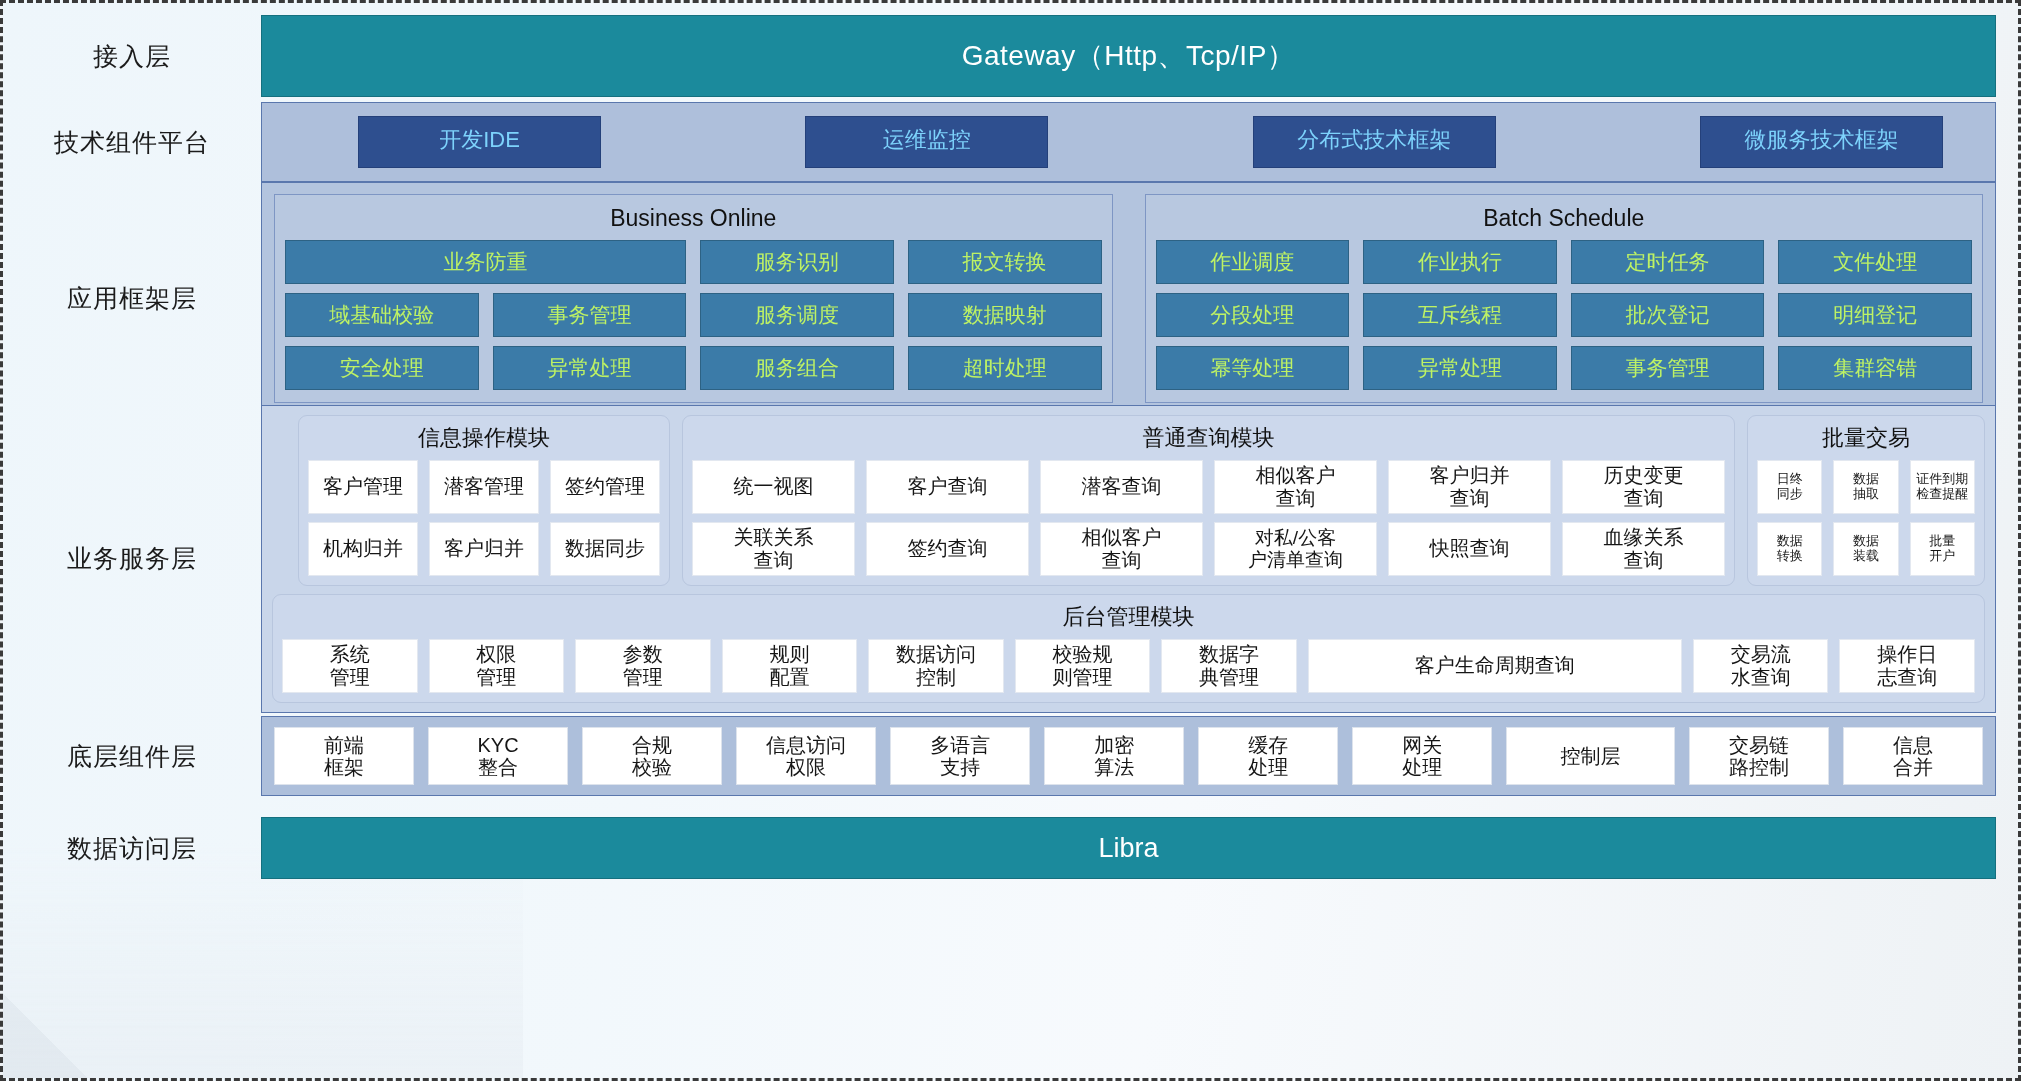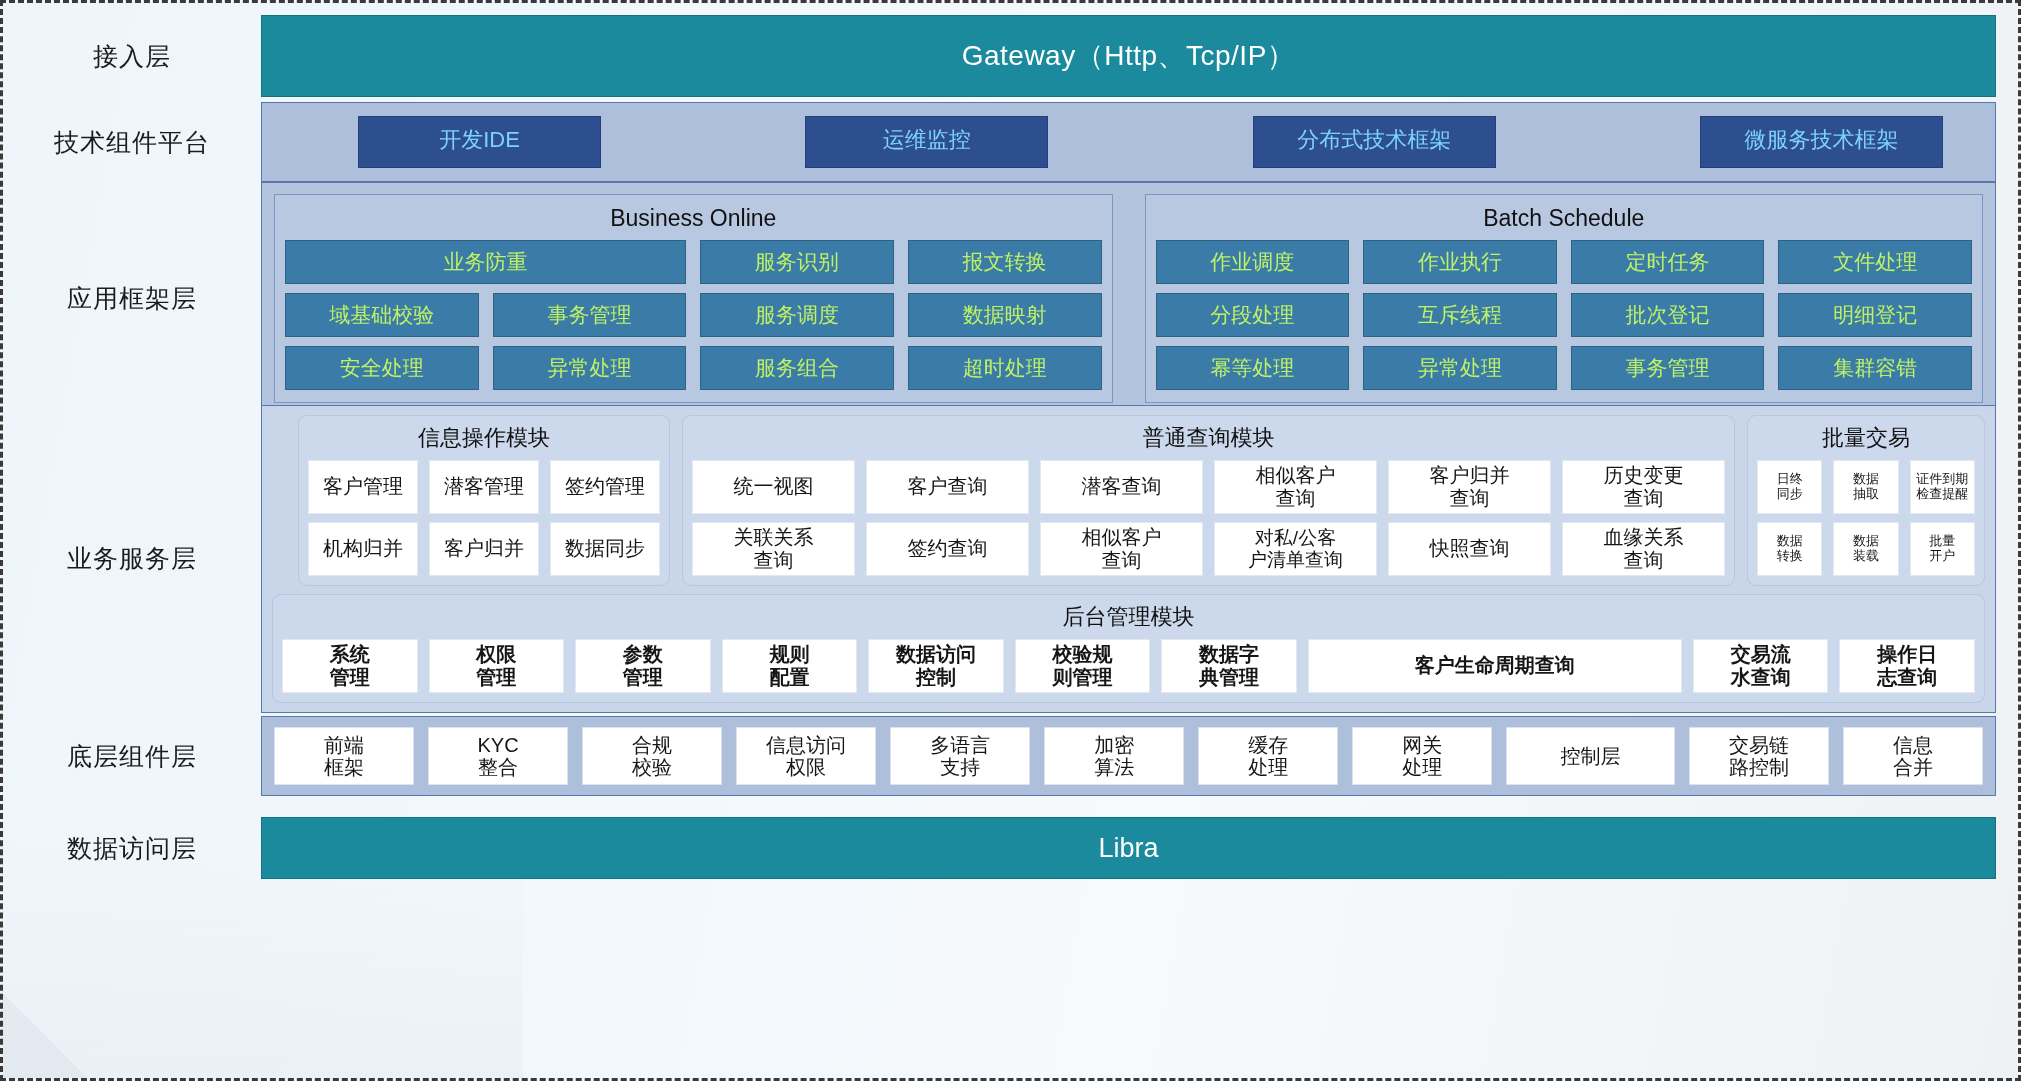--- a/index.html
+++ b/index.html
@@ -97,21 +97,21 @@
   .cell.sm { font-size: 19px; }
   .g-info { flex: 0 0 372px; margin-left: 26px; }
   .g-query { flex: 1 1 auto; }
   .g-batch { flex: 0 0 238px; }
   .g-batch .cell { font-size: 13px; }
 
   .admin-group {
     background: #ccd8ec; border: 1px solid #b8c6de; border-radius: 9px;
     padding: 4px 9px 9px 9px;
   }
-  .admin-line { display: flex; gap: 11px; font-weight: bold; }
+  .admin-line { display: flex; gap: 11px; }
   .admin-line .cell { min-height: 54px; }
   .admin-line .cell.wide { flex: 2.9 1 0; }
 
   
   .comp-outer {
     background: #adbfdb; border: 1px solid #5a77ad;
     padding: 10px 12px; display: flex; gap: 14px;
   }
   .comp-outer .cell { min-height: 58px; border: 1px solid #dde3ec; }
   .comp-outer .cell.wide { flex: 1.22 1 0; }

